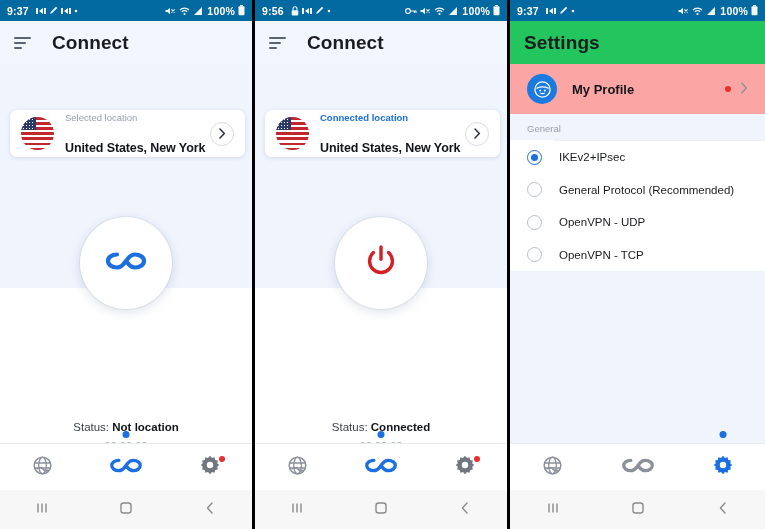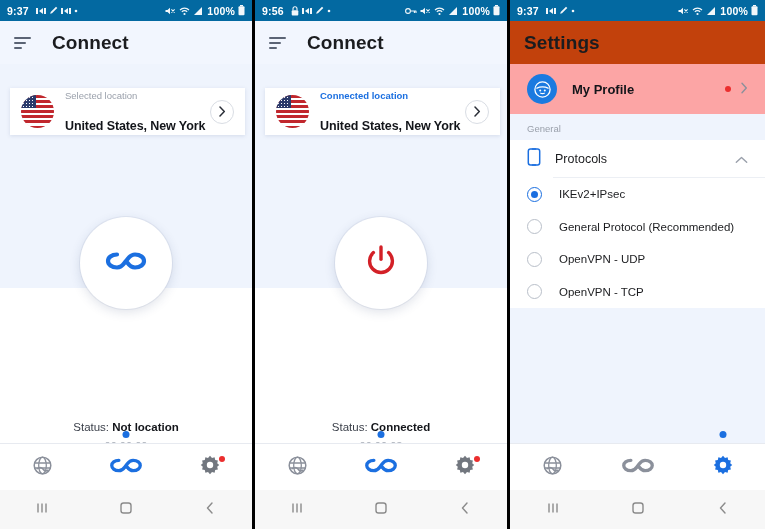--- a/index.html
+++ b/index.html
@@ -31,38 +31,38 @@
   .sb-spacer { flex: 1 1 auto; }
   .sb-right { gap: 3px; }
   .sb-ico { display: inline-block; line-height: 0; opacity: .95; }
   .sb-pct { font-size: 10.5px; font-weight: bold; margin-left: 1px; }
 
   
   .app-header {
     height: 43px; display: flex; align-items: center;
     padding: 0 14px; background: #f2f6fe;
   }
-  .app-header.settings-hdr { background: #c2410c; }
+  .app-header.settings-hdr { background: #22c55e; }
   .menu-icon { width: 19px; height: 14px; margin-right: 19px; display:flex; flex-direction:column; justify-content:center; gap:3px; }
   .menu-icon i { display:block; height:2px; background:#5b6475; border-radius:1px; }
   .menu-icon i:nth-child(1){ width:17px; }
   .menu-icon i:nth-child(2){ width:12px; }
   .menu-icon i:nth-child(3){ width:8px; }
   .app-title { font-size: 19px; font-weight: bold; color: #1b1c1f; letter-spacing: .1px; }
   .app-title.settings { margin-left: 0; }
 
   
   .screen-body { position: relative; height: 465px; }
   .conn-top { height: 224px; background: #eff4fd; }
   .conn-bottom { height: 161px; background: #ffffff; }
 
   
   .loc-card {
-    position: absolute; left: 10px; top: 24px; width: 235px; height: 47px;
-    background: #ffffff; border-radius: 0;
+    position: absolute; left: 10px; top: 46px; width: 235px; height: 47px;
+    background: #ffffff; border-radius: 7px;
     box-shadow: 0 1px 4px rgba(40,60,110,.13);
     display: flex; align-items: center; padding: 0 11px;
   }
   .flag { width: 33px; height: 33px; border-radius: 50%; overflow: hidden; position: relative; flex: 0 0 auto;
           box-shadow: 0 0 0 .5px rgba(0,0,0,.12) inset; }
   .flag .stripes { position:absolute; inset:0; background:
       repeating-linear-gradient(to bottom,#c1272d 0 2.55px,#ffffff 2.55px 5.1px); }
   .flag .canton { position:absolute; left:0; top:0; width:15px; height:13px; background:#2b3a6b; }
   .flag .canton::after{ content:""; position:absolute; inset:1px;
       background-image: radial-gradient(circle, #fff 0.5px, transparent 0.6px);
@@ -457,35 +457,20 @@
         <span>
           <svg width="8" height="12" viewBox="0 0 8 12">
               <path d="M2 1.2 L6.3 6 L2 10.8" stroke="#8b909b" stroke-width="1.4" fill="none" stroke-linecap="round" stroke-linejoin="round"></path>
             </svg>
         </span>
       </div>
 
       <div class="sec-label">General</div>
 
       <div class="set-list">
-        <div class="set-head">
-          <span>
-            <svg width="14" height="18" viewBox="0 0 14 18">
-              <rect x="1.3" y="1" width="11.4" height="16" rx="2.2" stroke="#1b6fe0" stroke-width="1.5" fill="none"></rect>
-              <path d="M5.4 1 H8.6" stroke="#1b6fe0" stroke-width="1.5" stroke-linecap="round"></path>
-              <path d="M5.4 17 H8.6" stroke="#1b6fe0" stroke-width="1.5" stroke-linecap="round"></path>
-            </svg>
-          </span>
-          <span class="title">Protocols</span>
-          <span>
-            <svg width="13" height="8" viewBox="0 0 13 8">
-                <path d="M1.3 6.3 L6.5 1.4 L11.7 6.3" stroke="#9aa0ab" stroke-width="1.4" fill="none" stroke-linecap="round" stroke-linejoin="round"></path>
-              </svg>
-          </span>
-        </div>
         <div class="divider"></div>
 
         <div class="radio-row">
           <span class="radio on"></span>
           <span class="radio-label">IKEv2+IPsec</span>
         </div>
         <div class="radio-row">
           <span class="radio"></span>
           <span class="radio-label">General Protocol (Recommended)</span>
         </div>

